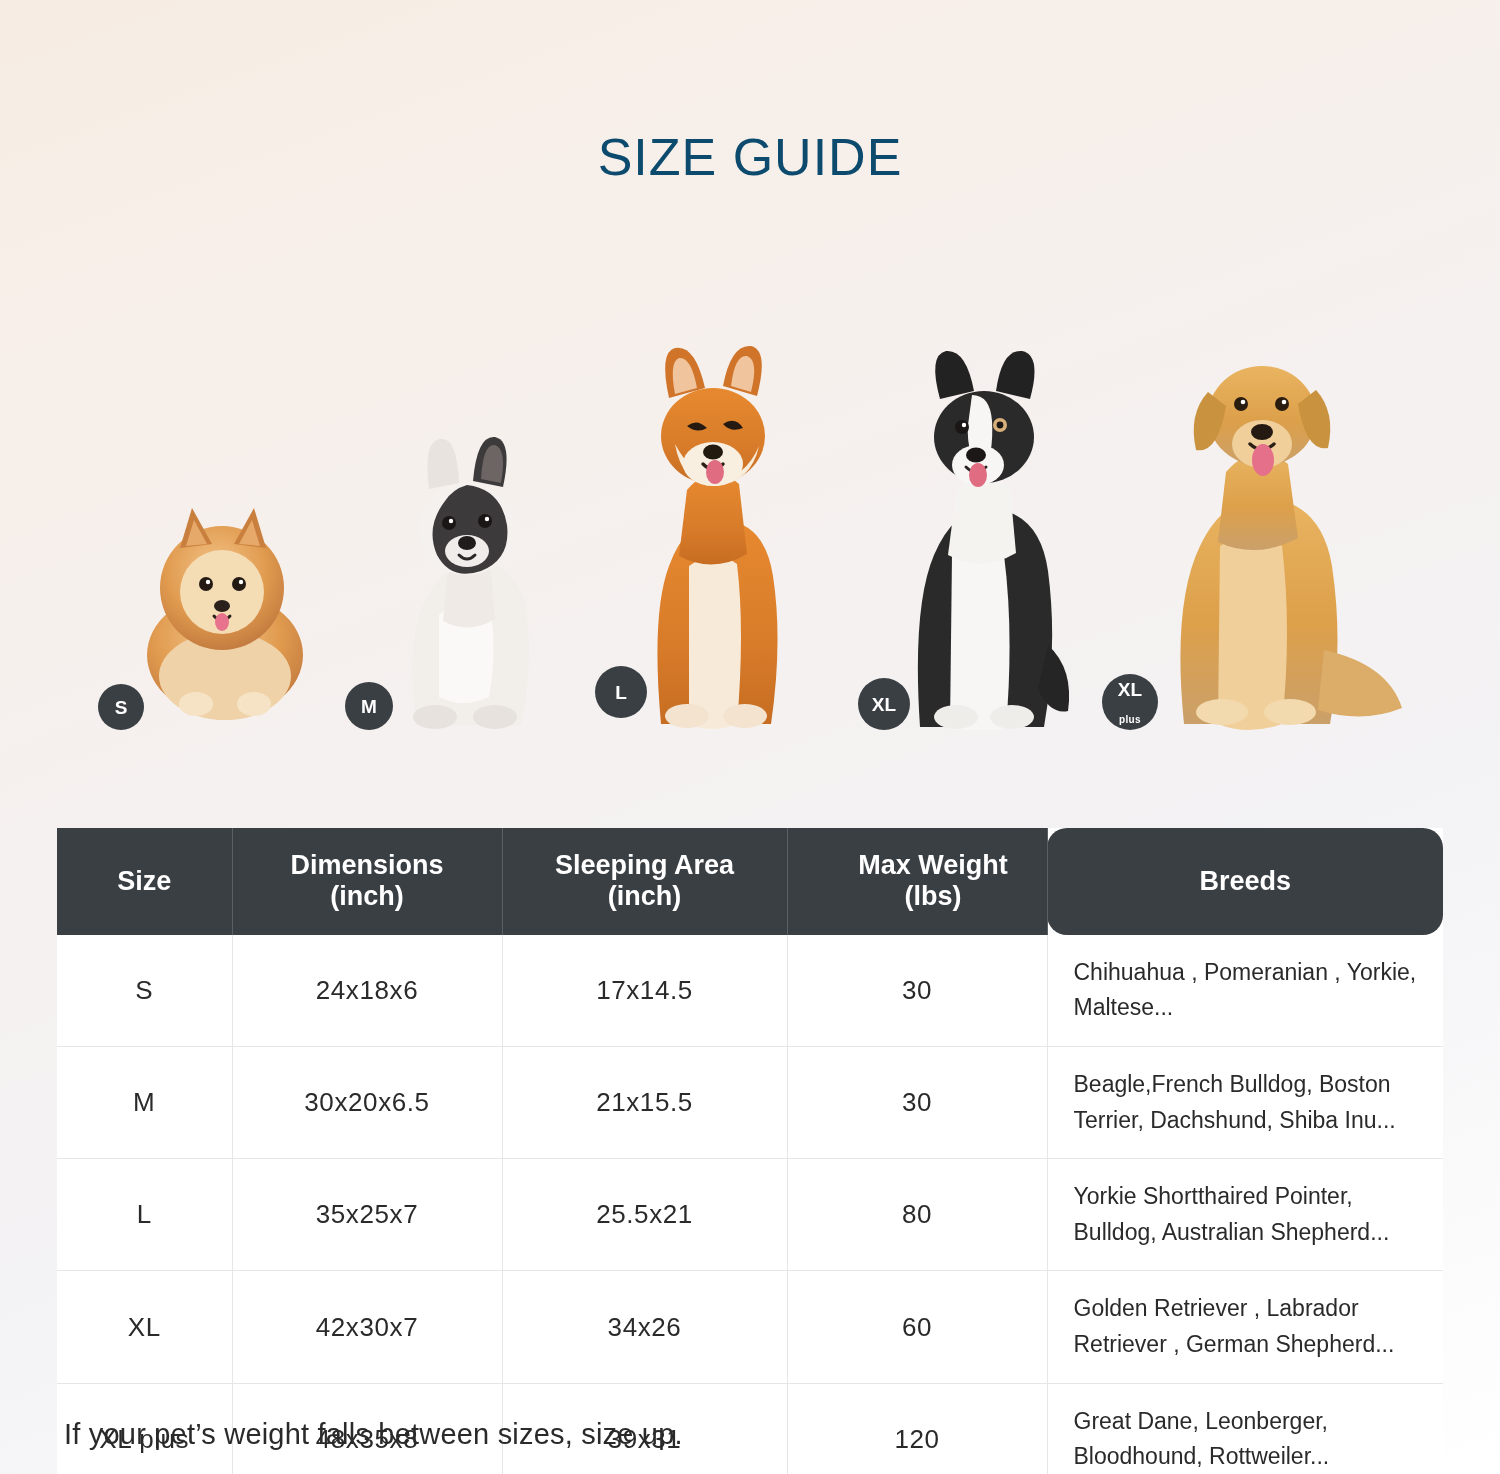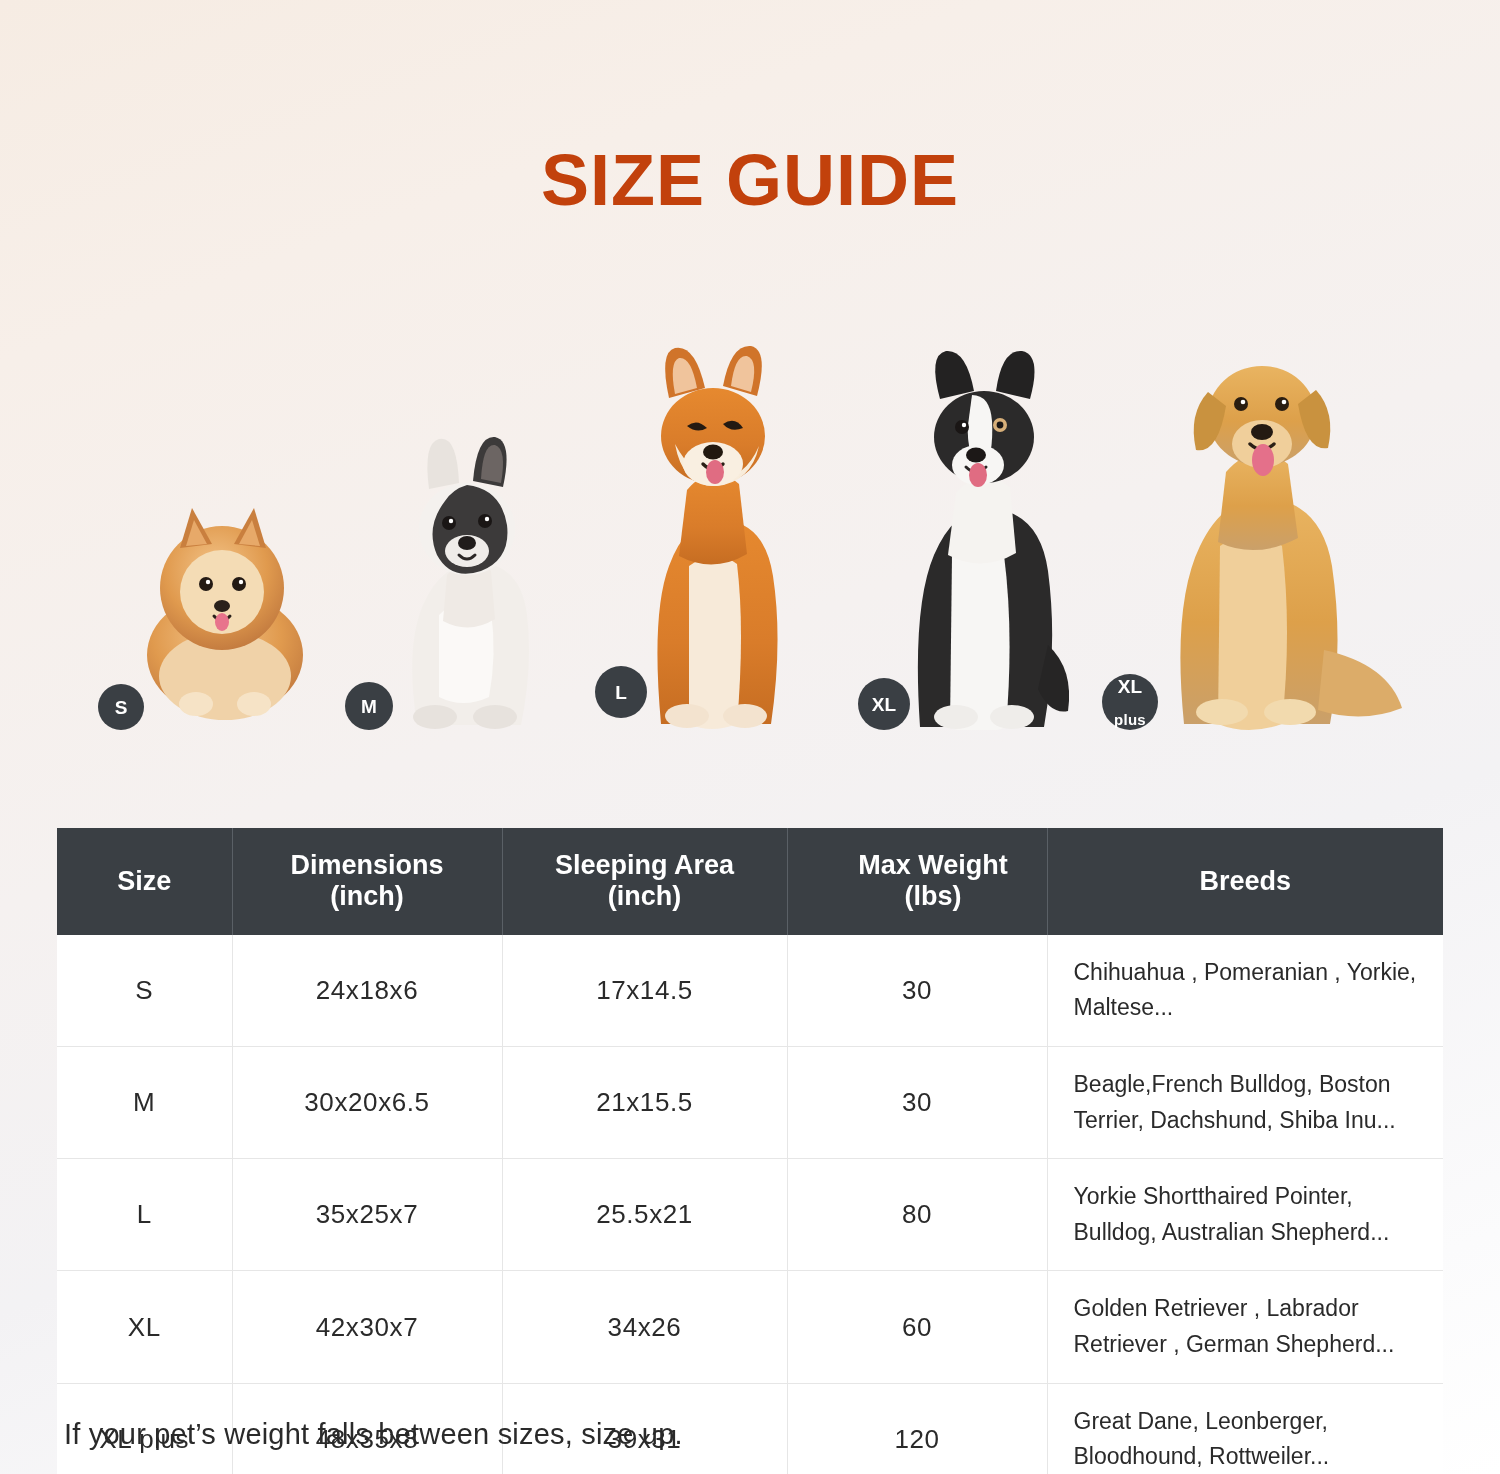--- a/index.html
+++ b/index.html
@@ -8,24 +8,24 @@
     width: 1500px;
     height: 1474px;
     font-family: "Liberation Sans", sans-serif;
     background: linear-gradient(160deg, #f6ece3 0%, #f7efe9 18%, #f5f1f0 45%, #f3f2f4 65%, #fbfbfc 88%, #ffffff 100%);
     overflow: hidden;
     position: relative;
   }
 
   .page-title {
     text-align: center;
-    font-size: 72px;
-    font-weight: 700;
+    font-size: 52px;
+    font-weight: 400;
     letter-spacing: 1px;
-    color: #c2410c;
+    color: #0c4a6e;
     padding-top: 96px;
     line-height: 1;
   }
 
   
   .dog-row {
     position: absolute;
     left: 0;
     right: 0;
     top: 300px;
@@ -43,21 +43,21 @@
     color: #fff;
     display: flex;
     flex-direction: column;
     align-items: center;
     justify-content: center;
     font-weight: 600;
     line-height: 1;
     z-index: 5;
   }
   .badge .b-main { font-size: 19px; }
-  .badge .b-sub { font-size: 15px; margin-top: 16px; letter-spacing: .3px; }
+  .badge .b-sub { font-size: 10px; margin-top: 16px; letter-spacing: .3px; }
 
   
   #dog-s   { left: 100px;  width: 250px; height: 250px; }
   #dog-m   { left: 355px;  width: 225px; height: 305px; }
   #dog-l   { left: 595px;  width: 235px; height: 390px; }
   #dog-xl  { left: 860px;  width: 245px; height: 385px; }
   #dog-xlp { left: 1110px; width: 310px; height: 410px; }
 
   #dog-s   .badge { left: -2px;  bottom: 0;  width: 46px; height: 46px; }
   #dog-m   .badge { left: -10px; bottom: 0;  width: 48px; height: 48px; }
@@ -81,21 +81,21 @@
   thead th {
     background: #3a3f44;
     color: #ffffff;
     font-size: 27px;
     font-weight: 700;
     padding: 22px 6px;
     text-align: center;
     line-height: 1.16;
     border-right: 1px solid #5a6066;
   }
-  thead th:last-child { border-right: none; }
+  thead th:last-child { border-right: none; border-radius: 20px; }
   tbody td {
     border-bottom: 1px solid #e6e6e6;
     border-right: 1px solid #e6e6e6;
     padding: 20px 8px;
     text-align: center;
     font-size: 26px;
     color: #2a2a2a;
     height: 88px;
     letter-spacing: .6px;
   }

